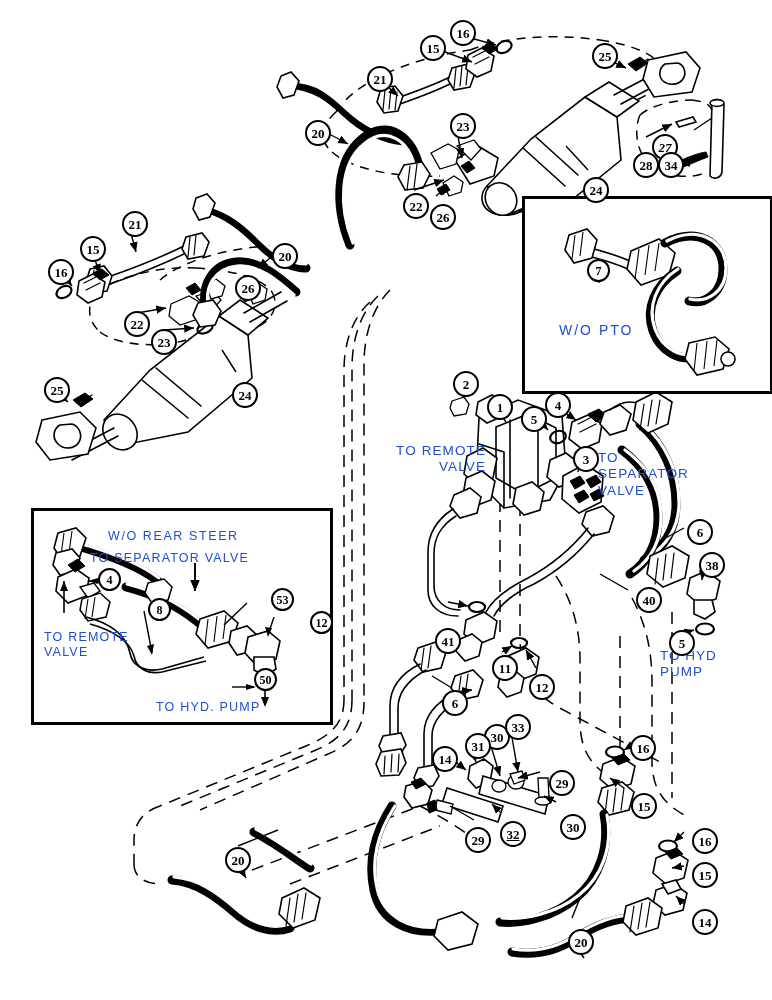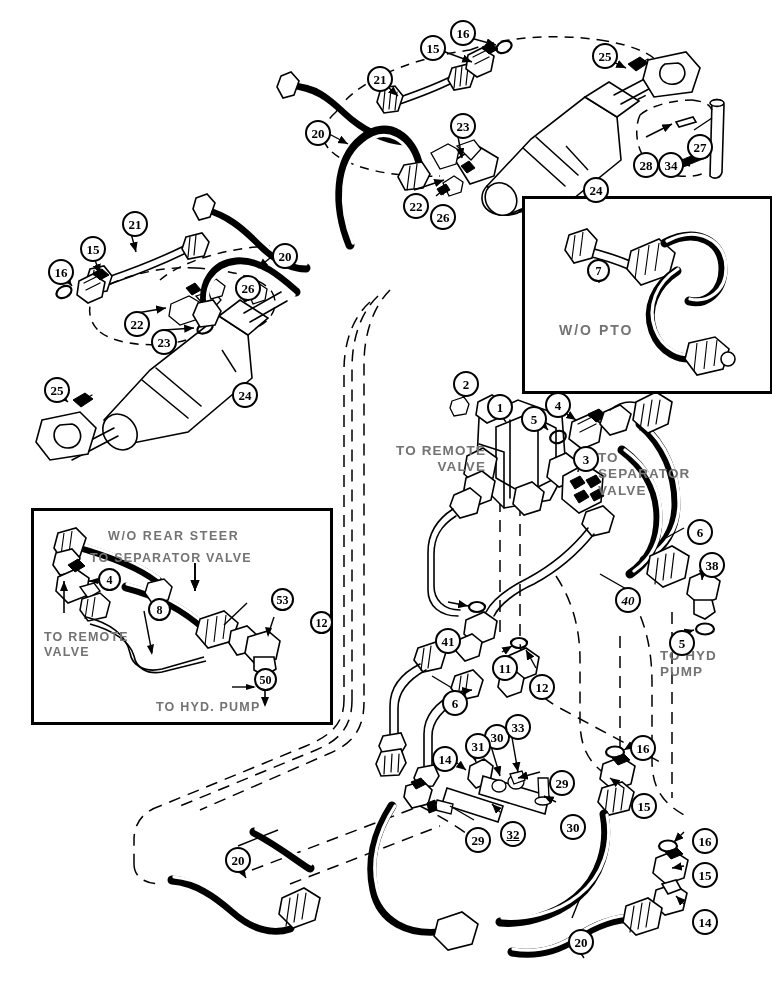--- a/index.html
+++ b/index.html
@@ -7,21 +7,21 @@
   #page{position:relative;width:772px;height:1000px;background:#fff;overflow:hidden;}
   #page svg{position:absolute;left:0;top:0;width:772px;height:1000px;}
 
   
   .callout{position:absolute;width:26px;height:26px;border:2px solid #000;border-radius:50%;
            background:#fff;box-sizing:border-box;display:flex;align-items:center;justify-content:center;
            font-family:"Liberation Serif",serif;font-weight:bold;font-size:13px;color:#000;line-height:1;z-index:40;}
   .callout.sm{width:23px;height:23px;font-size:12px;}
 
   
-  .lbl{position:absolute;font-family:"Liberation Sans",sans-serif;font-weight:bold;color:#737373;
+  .lbl{position:absolute;font-family:"Liberation Sans",sans-serif;font-weight:normal;color:#1d4ed8;
        letter-spacing:.6px;line-height:1.22;white-space:pre-line;z-index:35;}
   .lbl.r{text-align:right;}
   .lbl.c{text-align:left;}
 
   
   .inset{position:absolute;background:#fff;border:3px solid #000;z-index:20;}
   .inset-shadow{position:absolute;background:#000;z-index:19;}
 </style>
 </head>
 <body>
@@ -446,21 +446,21 @@
   <div class="lbl c" style="left:660px;top:648px;width:92px;font-size:13.5px;letter-spacing:1px;">TO HYD
 PUMP</div>
 
   <div class="callout" style="left:450px;top:20px;">16</div>
   <div class="callout" style="left:420px;top:35px;">15</div>
   <div class="callout" style="left:367px;top:66px;">21</div>
   <div class="callout" style="left:592px;top:43px;">25</div>
   <div class="callout" style="left:305px;top:120px;">20</div>
   <div class="callout" style="left:450px;top:113px;">23</div>
   <div class="callout" style="left:633px;top:128px;margin-top:24px;">28</div>
-  <div class="callout" style="left:687px;top:134px;">27</div>
+  <div class="callout" style="left:652px;top:134px;font-style:italic;">27</div>
   <div class="callout" style="left:658px;top:152px;">34</div>
   <div class="callout" style="left:403px;top:193px;">22</div>
   <div class="callout" style="left:430px;top:204px;">26</div>
   <div class="callout" style="left:583px;top:177px;">24</div>
 
   <div class="callout" style="left:122px;top:211px;">21</div>
   <div class="callout" style="left:80px;top:236px;">15</div>
   <div class="callout" style="left:272px;top:243px;">20</div>
   <div class="callout" style="left:48px;top:259px;">16</div>
   <div class="callout" style="left:235px;top:275px;">26</div>
@@ -469,21 +469,21 @@
   <div class="callout" style="left:44px;top:377px;">25</div>
   <div class="callout" style="left:232px;top:382px;">24</div>
 
   <div class="callout" style="left:453px;top:371px;">2</div>
   <div class="callout" style="left:487px;top:394px;">1</div>
   <div class="callout" style="left:521px;top:406px;">5</div>
   <div class="callout" style="left:545px;top:392px;">4</div>
   <div class="callout" style="left:573px;top:446px;">3</div>
   <div class="callout" style="left:687px;top:519px;">6</div>
   <div class="callout" style="left:699px;top:552px;">38</div>
-  <div class="callout" style="left:615px;top:587px;font-style:italic;">40</div>
+  <div class="callout" style="left:636px;top:587px;">40</div>
   <div class="callout" style="left:435px;top:628px;">41</div>
   <div class="callout" style="left:669px;top:630px;">5</div>
   <div class="callout" style="left:492px;top:655px;">11</div>
   <div class="callout" style="left:529px;top:674px;">12</div>
   <div class="callout" style="left:442px;top:690px;">6</div>
   <div class="callout" style="left:484px;top:724px;">30</div>
   <div class="callout" style="left:505px;top:714px;">33</div>
   <div class="callout" style="left:465px;top:733px;">31</div>
   <div class="callout" style="left:432px;top:746px;">14</div>
   <div class="callout" style="left:630px;top:735px;">16</div>

